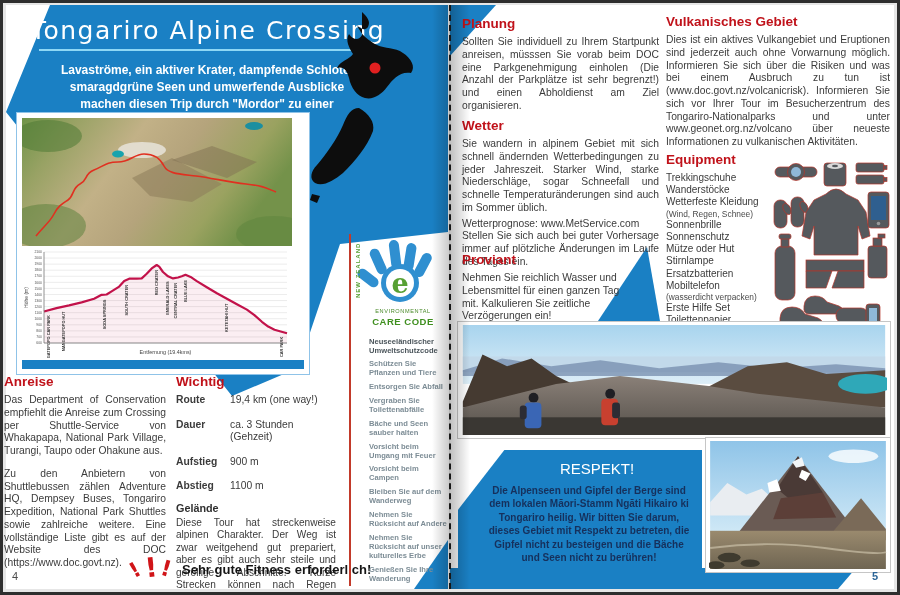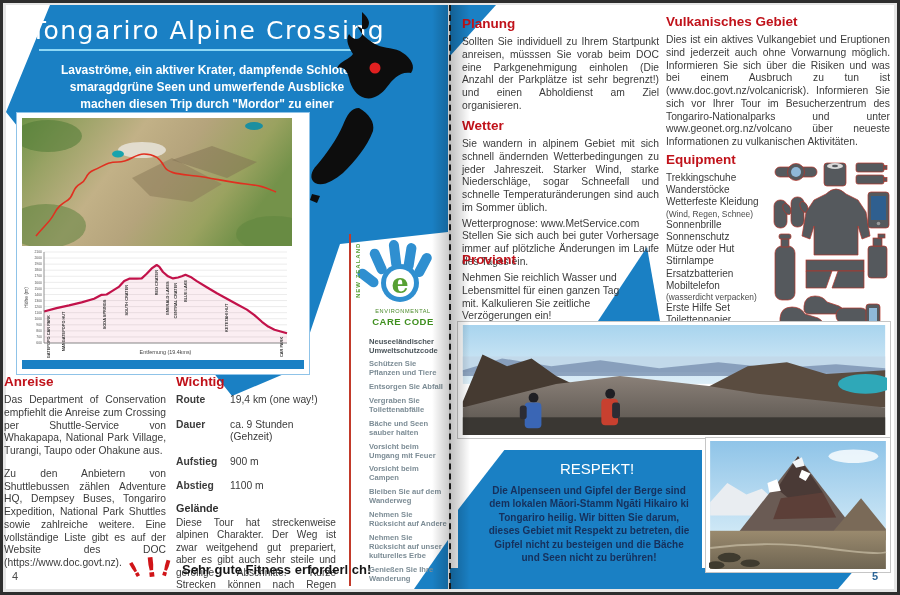--- a/index.html
+++ b/index.html
@@ -166,21 +166,21 @@
 </div>
 
 <div class="content" style="left:176px;top:374px;width:160px;">
   <div class="heading">Wichtig</div>
   <div class="facts">
 
       <div class="fact-label">Route</div>
       <div>19,4 km (one way!)</div>
 
       <div class="fact-label">Dauer</div>
-      <div>ca. 9 Stunden (Gehzeit)</div>
+      <div>ca. 3 Stunden (Gehzeit)</div>
 
       <div class="fact-label">Aufstieg</div>
       <div>900 m</div>
 
       <div class="fact-label">Abstieg</div>
       <div>1100 m</div>
     </div>
   <div class="sub-heading">Gelände</div>
   <div class="jtext" style="font-size:10.1px;">Diese Tour hat streckenweise alpinen Charakter. Der Weg ist zwar weitgehend gut prepariert, aber es gibt auch sehr steile und geröllige Abschnitte. Kurze Strecken können nach Regen schlammig sein.</div>
 </div>

